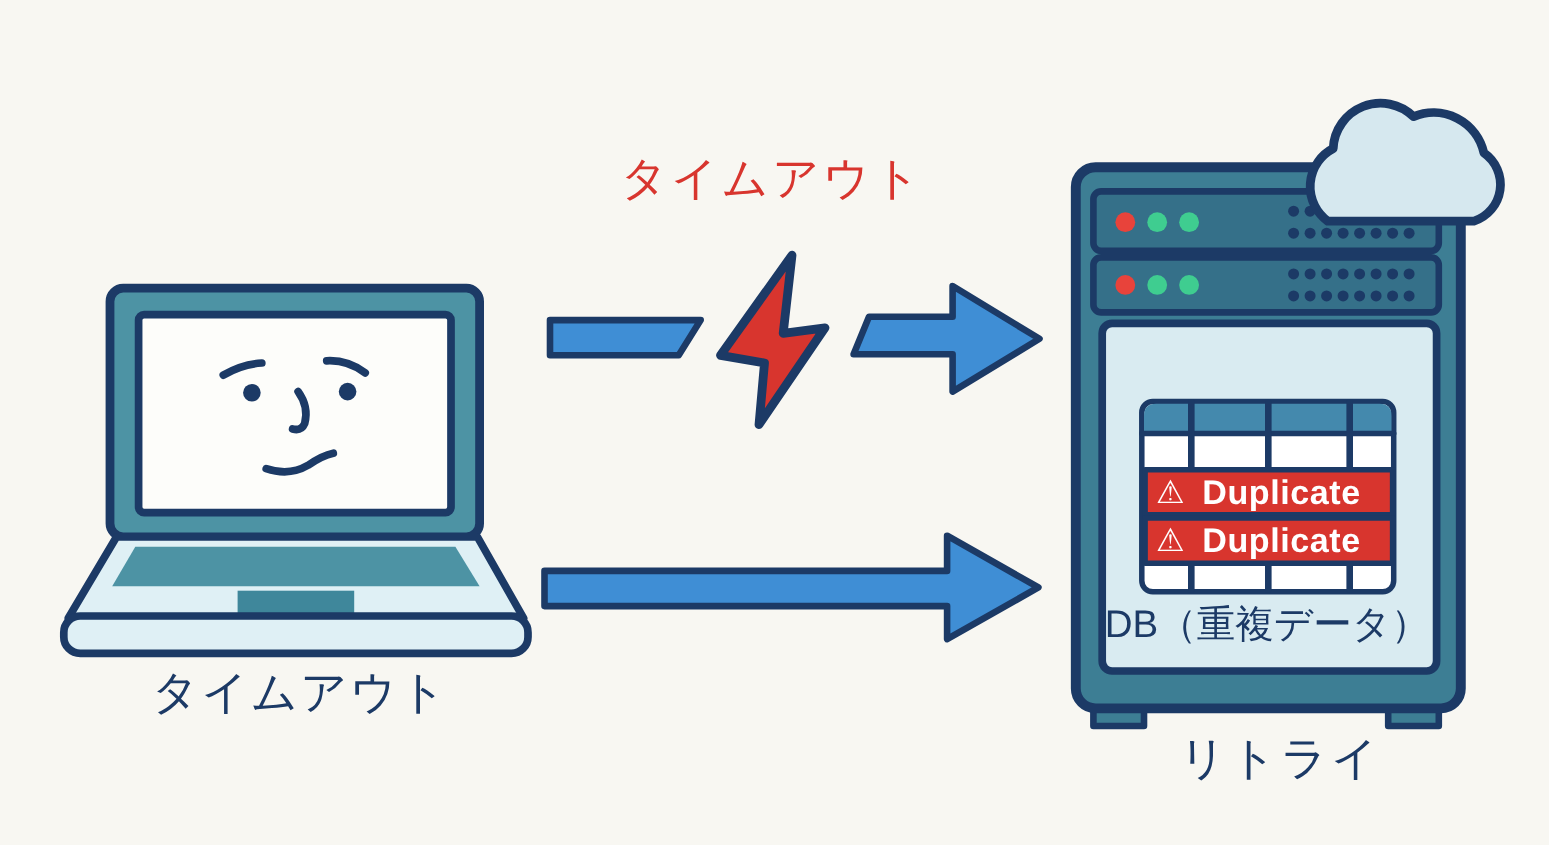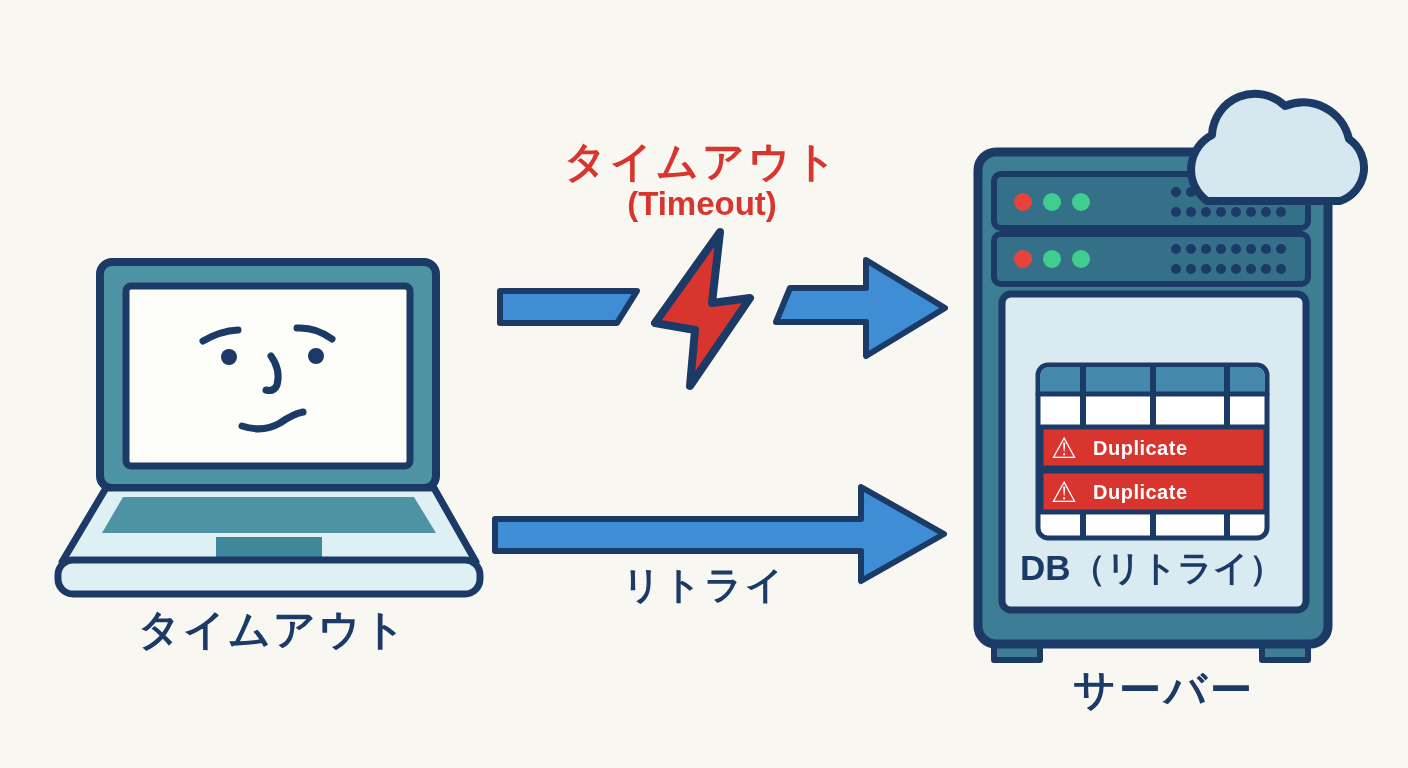--- a/index.html
+++ b/index.html
@@ -29,38 +29,38 @@
   .f-green{fill:var(--green);}
   .f-redlight{fill:var(--redlight);}
   .f-white{fill:var(--white);stroke:var(--navy);stroke-linejoin:round;}
   .f-header{fill:var(--tableheader);}
   .f-trackpad{fill:var(--trackpad);}
   .f-kbd{fill:var(--teallight);}
   .f-redbar{fill:var(--red);stroke:var(--navy);stroke-linejoin:round;}
 
   
   .lbl{position:absolute;transform:translateX(-50%);white-space:nowrap;
-       font-weight:bold;line-height:1.05;text-align:center;}
+       font-weight:normal;line-height:1.05;text-align:center;}
   .lbl-navy{color:var(--navy);}
   .lbl-red{color:var(--red);}
   .timeout-jp{left:702px;top:140px;font-size:42px;letter-spacing:3px;}
   .timeout-en{left:702px;top:187px;font-size:33px;}
   .retry-lbl{left:704px;top:566px;font-size:38px;letter-spacing:2px;}
   .client-lbl{left:273px;top:608px;font-size:42px;letter-spacing:2px;}
   .server-lbl{left:1164px;top:668px;font-size:42px;letter-spacing:3px;}
   .panel-title{left:1153px;top:316px;font-size:29px;letter-spacing:0.5px;}
   .db-lbl{left:1152px;top:550px;font-size:35px;}
 
   .dup-row{position:absolute;left:1041px;width:225px;height:40px;
            display:flex;align-items:center;justify-content:flex-start;
            gap:16px;padding-left:10px;box-sizing:border-box;color:#fff;}
   .dup-row-0{top:428px;}
   .dup-row-1{top:472px;}
   .dup-icon{font-size:29px;line-height:1;}
-  .dup-text{font-size:20px;font-weight:bold;letter-spacing:0.5px;}
+  .dup-text{font-size:31px;font-weight:bold;letter-spacing:0.5px;}
 </style>
 </head>
 <body>
 
 <div class="canvas">
 
   <svg class="art" width="1408" height="768" viewBox="0 0 1408 768">
 
     <g>
       <rect x="100" y="262" width="336" height="226" rx="12" class="f-teallight" stroke-width="8"></rect>
@@ -157,25 +157,23 @@
         <line x1="1227" y1="512" x2="1227" y2="536" class="st-navy" stroke-width="6"></line>
         <rect x="1041" y="427" width="225" height="41" class="f-redbar" stroke-width="5"></rect>
         <rect x="1041" y="471" width="225" height="41" class="f-redbar" stroke-width="5"></rect>
       </g>
 
       <path d="M 1207,201 a 39,39 0 0 1 5,-66 a 43,43 0 0 1 73,-29 a 47,47 0 0 1 64,33 a 35,35 0 0 1 -9,62 Z" class="f-cloud" stroke-width="8"></path>
     </g>
   </svg>
 
   <div class="lbl lbl-red timeout-jp">タイムアウト</div>
-  <div class="lbl lbl-red timeout-en">(Timeout)</div>
-  <div class="lbl lbl-navy retry-lbl">リトライ</div>
   <div class="lbl lbl-navy client-lbl">タイムアウト</div>
-  <div class="lbl lbl-navy server-lbl">サーバー</div>
-  <div class="lbl lbl-navy db-lbl">DB（リトライ）</div>
+  <div class="lbl lbl-navy server-lbl">リトライ</div>
+  <div class="lbl lbl-navy db-lbl">DB（重複データ）</div>
 
   <div class="dup-row dup-row-0">
     <span class="dup-icon">⚠</span>
     <span class="dup-text">Duplicate</span>
   </div>
   <div class="dup-row dup-row-1">
     <span class="dup-icon">⚠</span>
     <span class="dup-text">Duplicate</span>
   </div>
 

